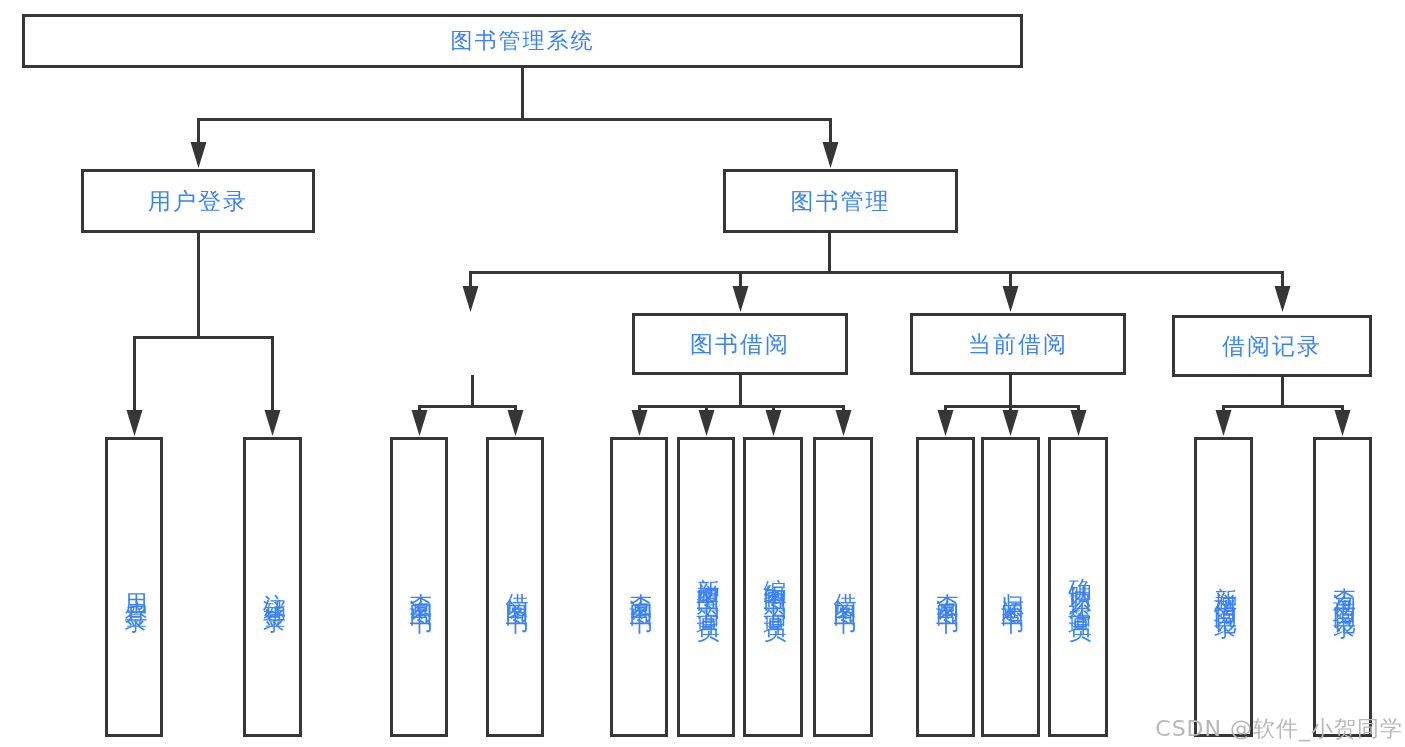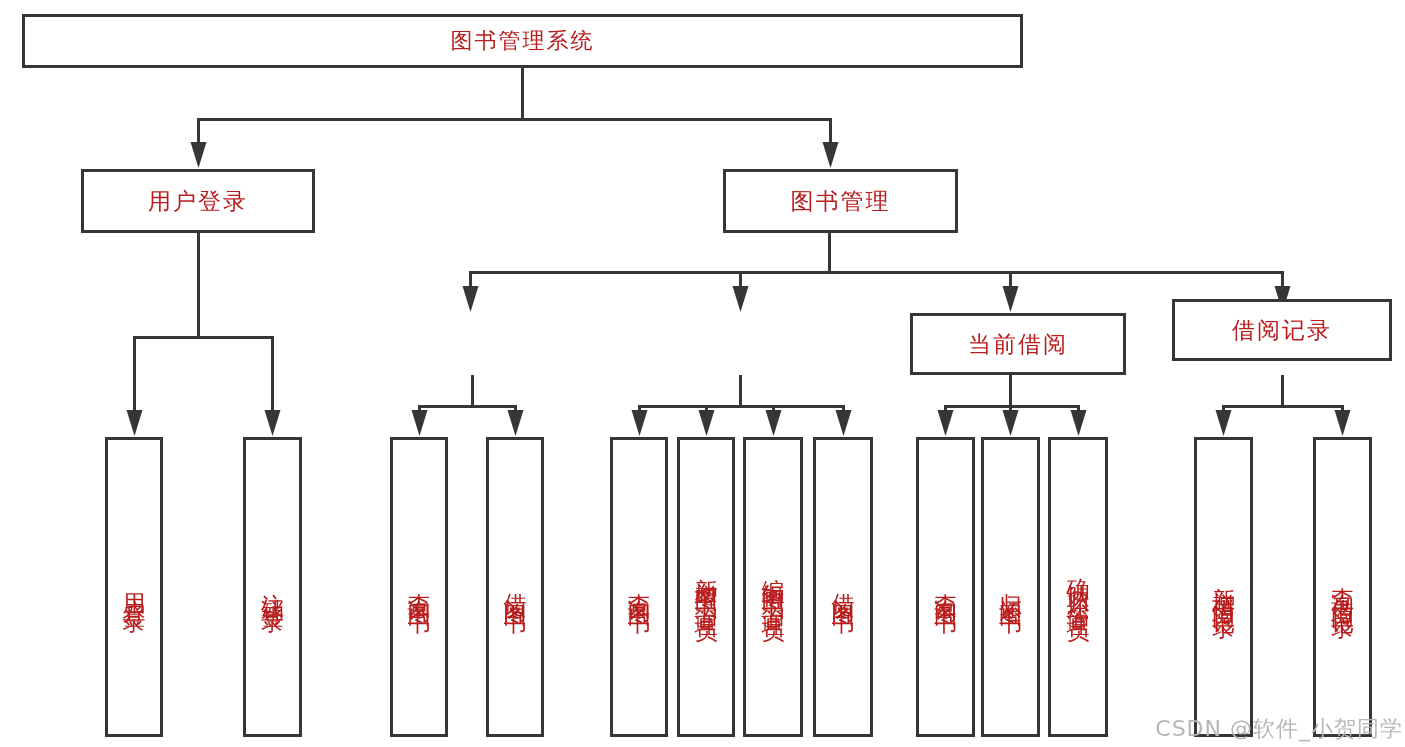--- a/index.html
+++ b/index.html
@@ -1,19 +1,19 @@
 <!DOCTYPE html>
 <html><head>
 <meta charset="utf-8">
 <style>
   html,body{margin:0;padding:0;background:#ffffff;font-family:"DejaVu Sans","Liberation Sans",sans-serif;}
   .canvas{position:relative;width:1405px;height:747px;background:#ffffff;overflow:hidden;}
   .connectors{position:absolute;left:0;top:0;width:1405px;height:747px;}
   .node{position:absolute;box-sizing:border-box;background:#ffffff;border:3px solid #363636;
-        display:flex;align-items:center;justify-content:center;color:#b91c1c;}
+        display:flex;align-items:center;justify-content:center;color:#3b82f6;font-family:Liberation Mono, monospace;}
   .hbox{font-size:23px;letter-spacing:2px;white-space:nowrap;}
   .root{font-size:22px;}
   .vbox{font-size:23px;writing-mode:vertical-rl;text-orientation:mixed;letter-spacing:6px;line-height:1.0;}
   .watermark{position:absolute;right:2px;bottom:3px;font-size:22px;color:#b7b7b7;
              letter-spacing:1px;white-space:nowrap;pointer-events:none;margin-top:12px;}
 </style>
 </head>
 <body>
 
 <div class="canvas">
@@ -48,22 +48,23 @@
       <polygon points="1215.5,410 1231.5,410 1223.5,436"></polygon>
       <polygon points="1334.5,410 1350.5,410 1342.5,436"></polygon>
     </g>
   </svg>
 
   <div class="node hbox root" style="left:22px;top:14px;width:1001px;height:54px;">图书管理系统</div>
 
   <div class="node hbox" style="left:81px;top:169px;width:234px;height:64px;">用户登录</div>
   <div class="node hbox" style="left:712px;top:169px;width:235px;height:64px;margin-left:11px;">图书管理</div>
 
+  <div class="node hbox" style="left:632px;top:313px;width:216px;height:62px;">图书借阅</div>
   <div class="node hbox" style="left:902px;top:313px;width:216px;height:62px;margin-left:8px;">当前借阅</div>
-  <div class="node hbox" style="left:1172px;top:299px;width:220px;height:62px;">借阅记录</div>
+  <div class="node hbox" style="left:1172px;top:315px;width:200px;height:62px;">借阅记录</div>
 
   <div class="node vbox" style="left:105px;top:437px;width:58px;height:300px;">用户登录</div>
   <div class="node vbox" style="left:243px;top:437px;width:59px;height:300px;">注销登录</div>
 
   <div class="node vbox" style="left:390px;top:437px;width:58px;height:300px;">查询图书</div>
   <div class="node vbox" style="left:486px;top:437px;width:58px;height:300px;">借阅图书</div>
 
   <div class="node vbox" style="left:610px;top:437px;width:58px;height:300px;">查询图书</div>
   <div class="node vbox" style="left:677px;top:437px;width:58px;height:300px;">新增图书（管理员）</div>
   <div class="node vbox" style="left:743px;top:437px;width:60px;height:300px;">编辑图书（管理员）</div>

